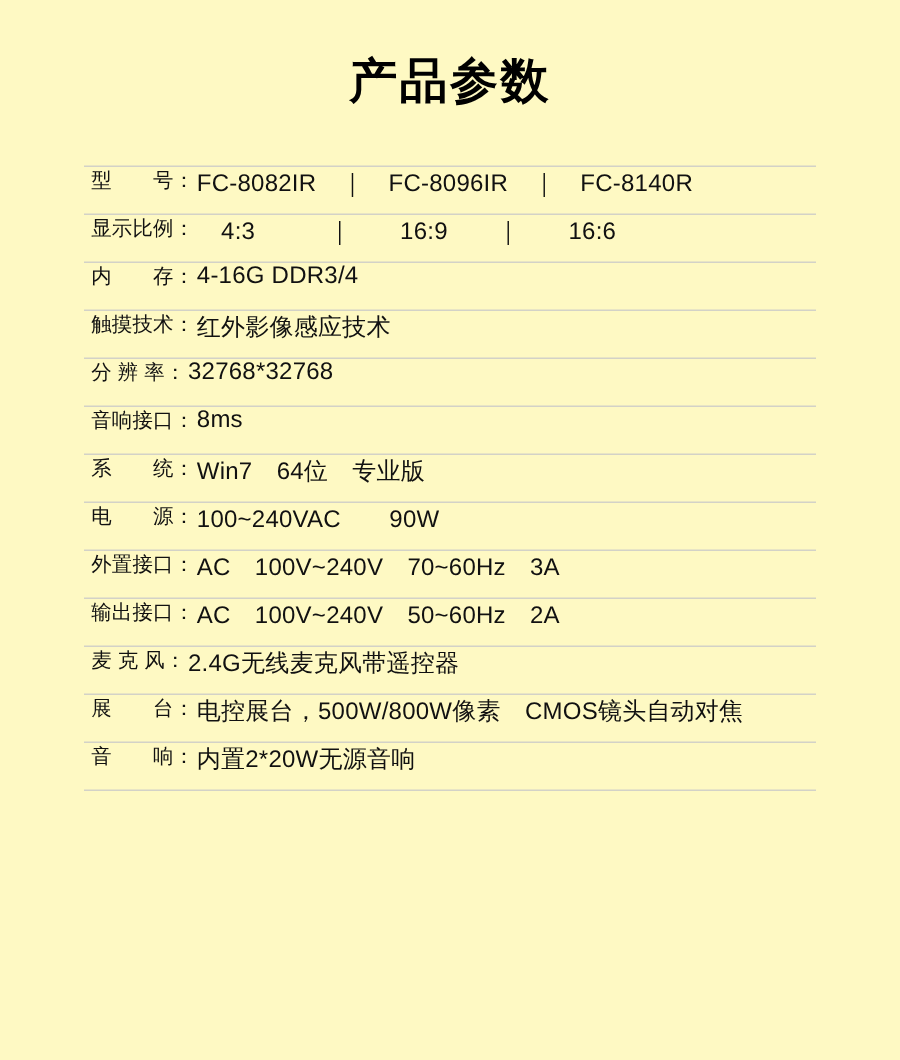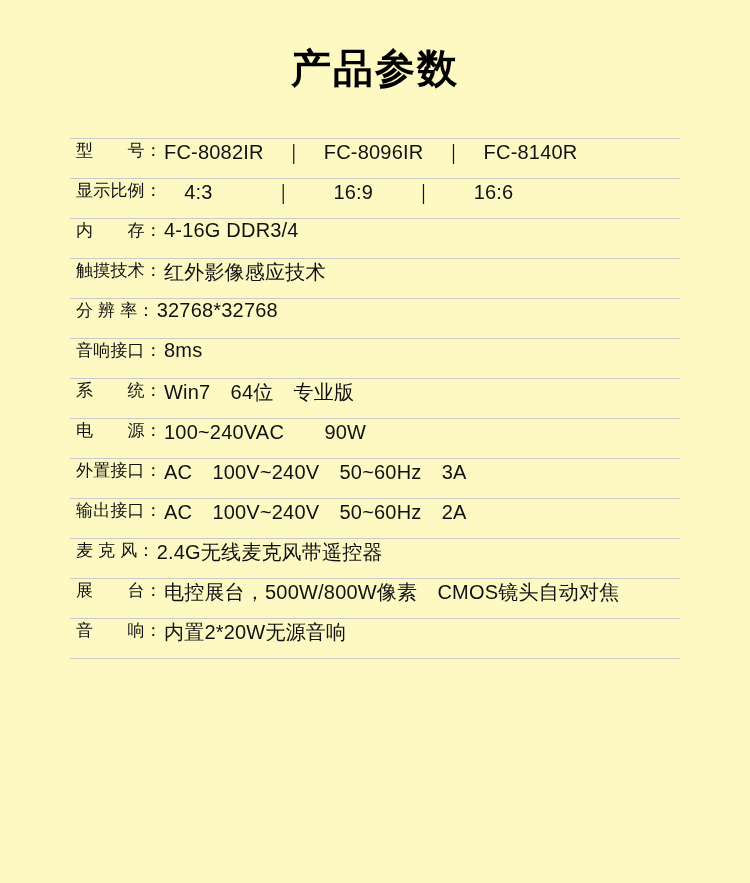--- a/index.html
+++ b/index.html
@@ -143,21 +143,21 @@
           <div class="row-inner">
             <span class="label">电　　源：</span>
             <span class="value">100~240VAC　　90W</span>
           </div>
         </td>
       </tr>
       <tr class="spec-row">
         <td class="spec-cell">
           <div class="row-inner">
             <span class="label">外置接口：</span>
-            <span class="value">AC　100V~240V　50~60Hz　3A</span>
+            <span class="value">AC　100V~240V　70~60Hz　3A</span>
           </div>
         </td>
       </tr>
       <tr class="spec-row">
         <td class="spec-cell">
           <div class="row-inner">
             <span class="label">输出接口：</span>
             <span class="value">AC　100V~240V　50~60Hz　2A</span>
           </div>
         </td>

